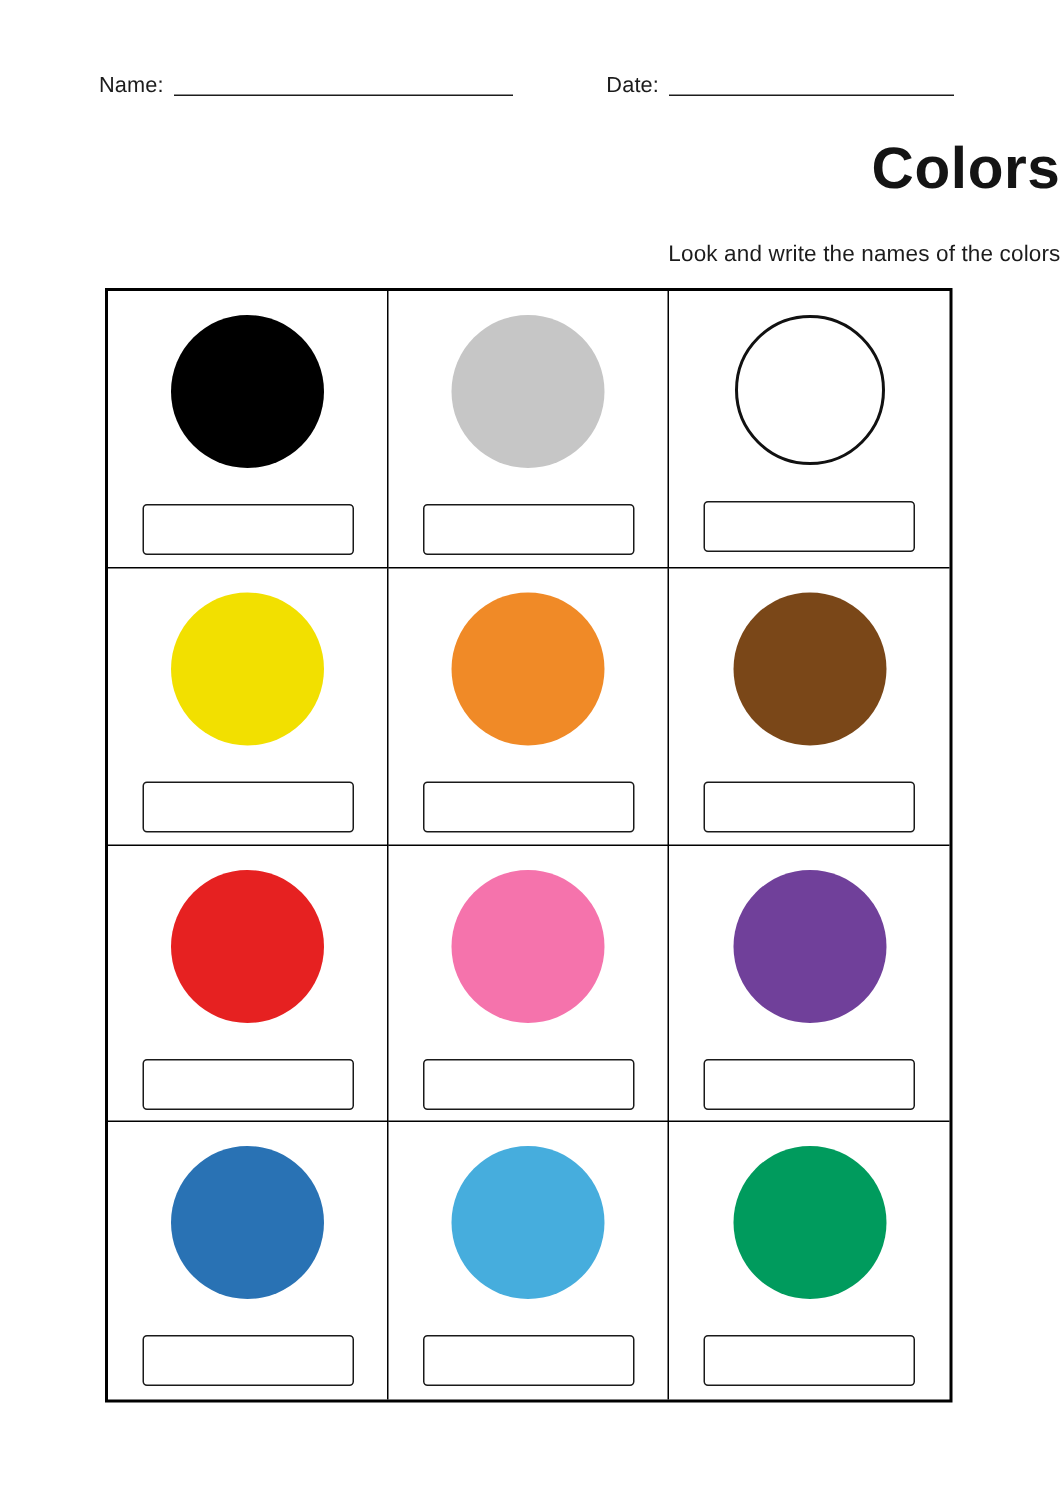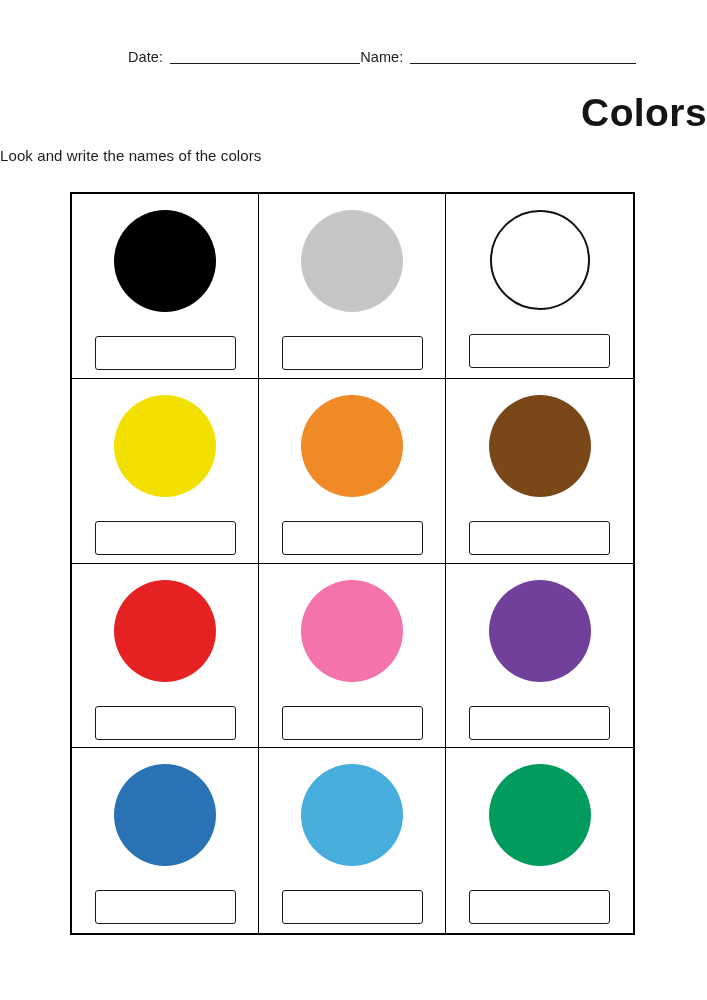--- a/index.html
+++ b/index.html
@@ -71,24 +71,24 @@
     text-align: right;
     font-size: 39px;
     font-weight: 700;
     letter-spacing: .4px;
     color: #141414;
     line-height: 46px;
   }
 
   .subtitle {
     position: absolute;
-    top: 146px;
+    top: 160px;
     left: 0;
     width: 707px;
-    text-align: left;
+    text-align: right;
     font-size: 15px;
     font-weight: 400;
     color: #1c1c1c;
     letter-spacing: .1px;
     line-height: 20px;
   }
 
   
   .grid {
     position: absolute;
@@ -138,28 +138,28 @@
     margin-top: 24px;
     flex: none;
   }
 </style>
 </head>
 <body>
 
 <div class="page">
 
   <div class="header-row">
+    <div class="field field-name">
+      <span class="field-label">Name:</span>
+      <span class="field-line"></span>
+    </div>
     <div class="field field-date">
       <span class="field-label">Date:</span>
       <span class="field-line"></span>
     </div>
-    <div class="field field-name">
-      <span class="field-label">Name:</span>
-      <span class="field-line"></span>
-    </div>
   </div>
 
   <div class="title">Colors</div>
   <div class="subtitle">Look and write the names of the colors</div>
 
   <div class="grid" id="color-grid" style="grid-template-columns: repeat(3, 1fr); grid-template-rows: repeat(4, 1fr);">
       <div class="cell">
         <div class="swatch" style="background: rgb(0, 0, 0);"></div>
         <div class="answer-box"></div>
       </div>

